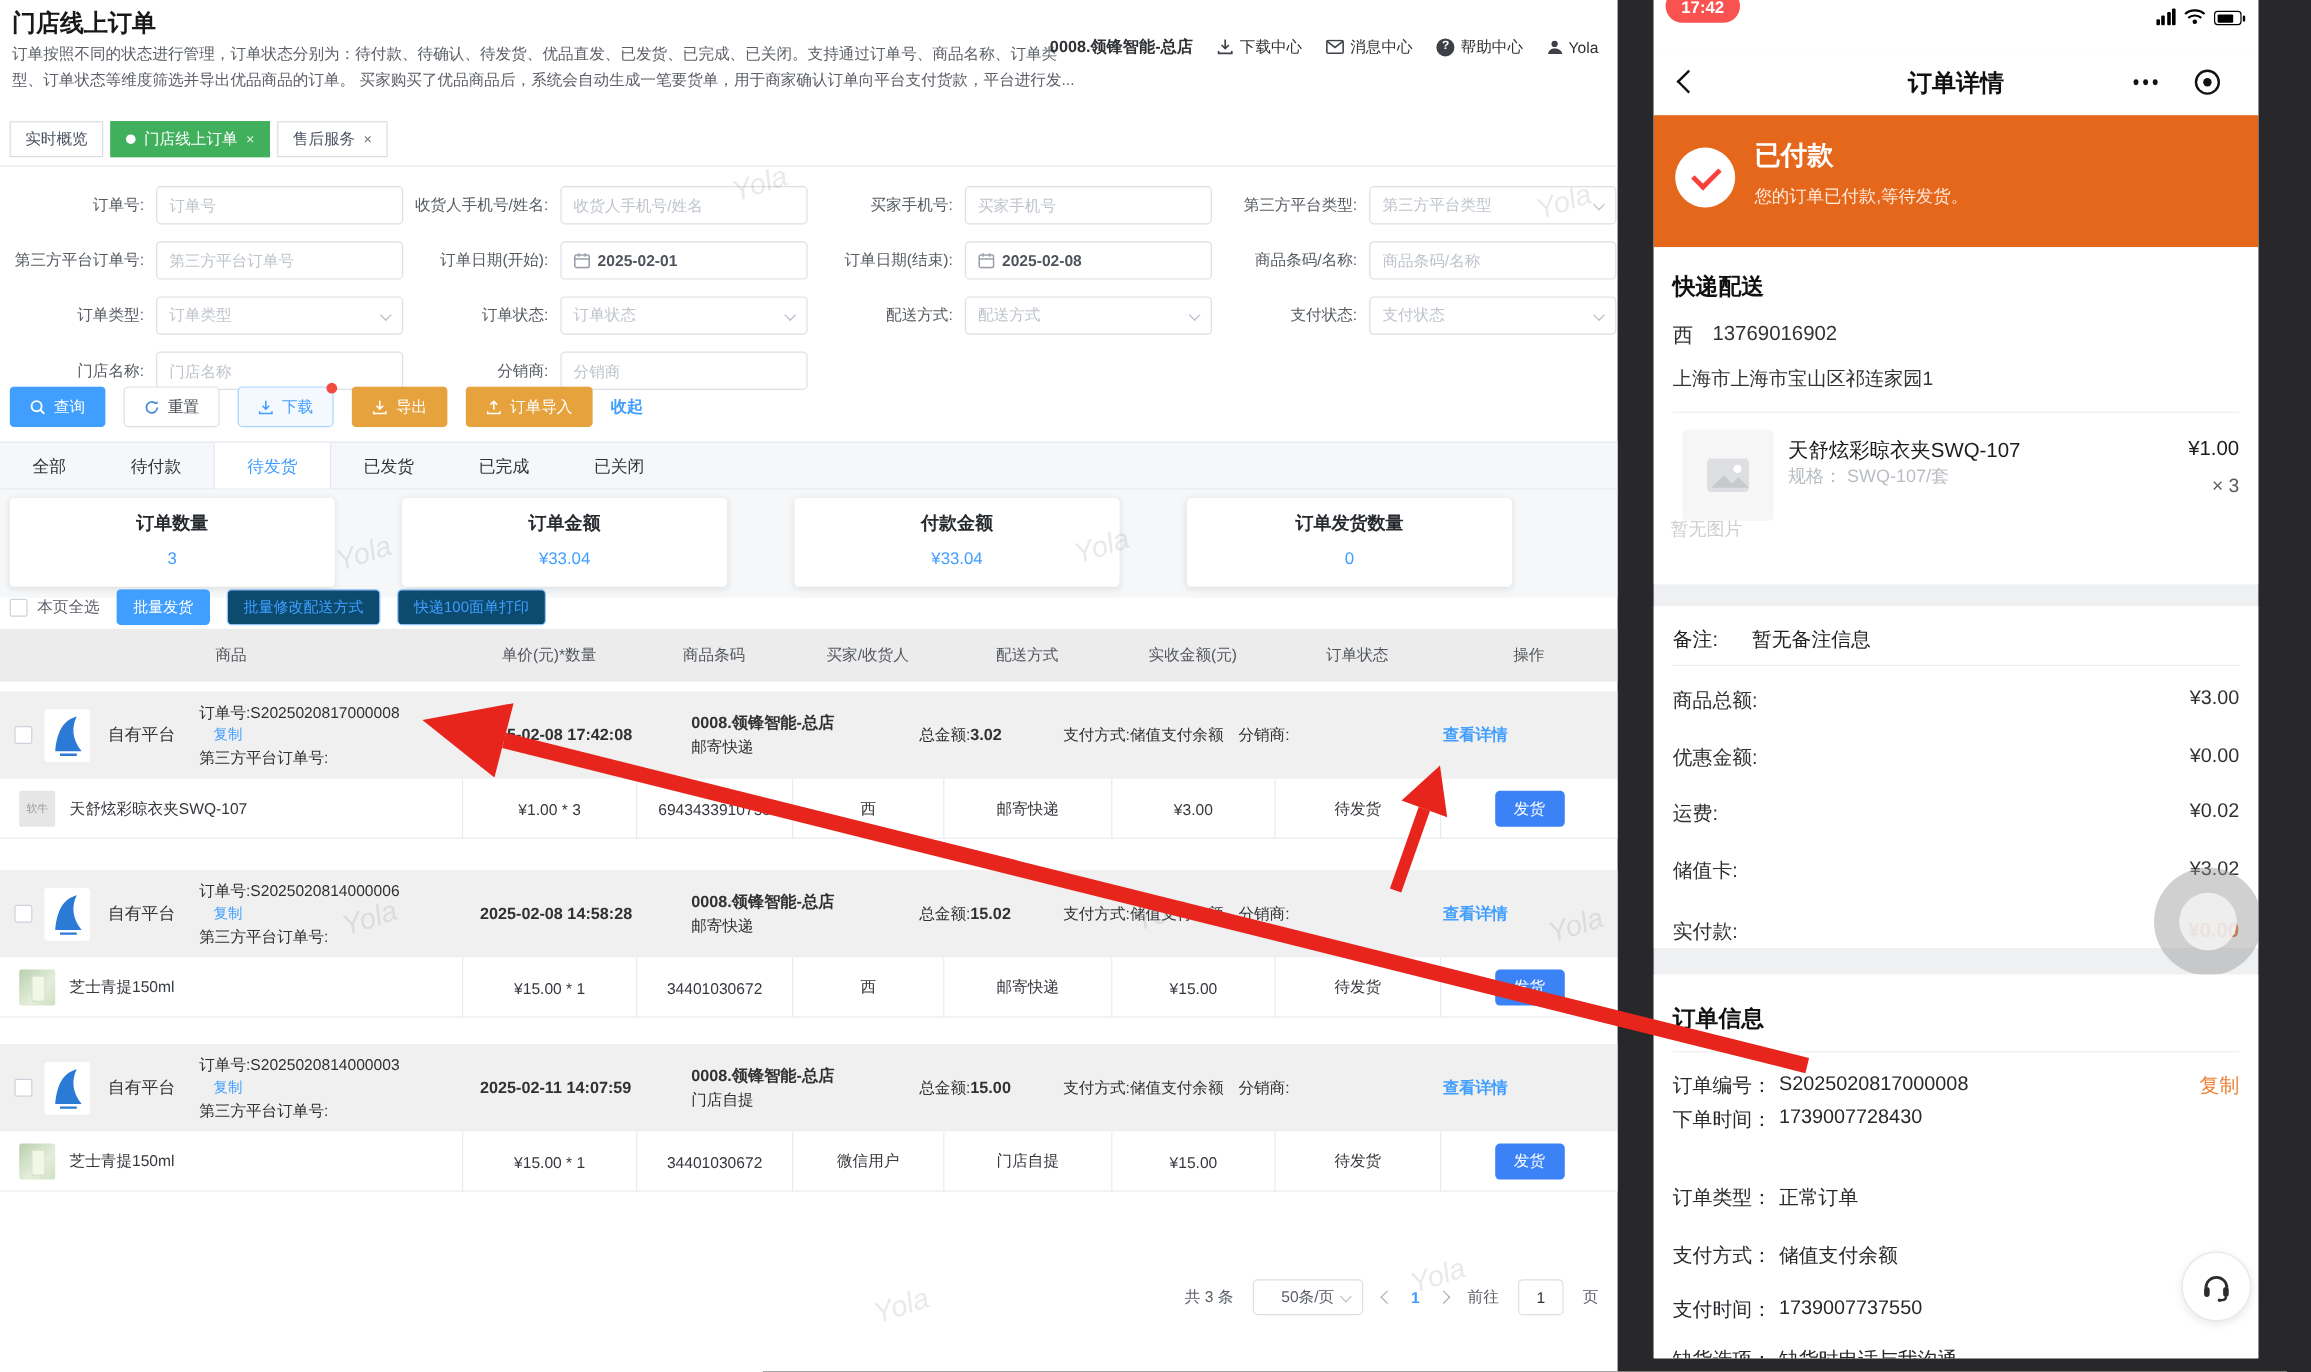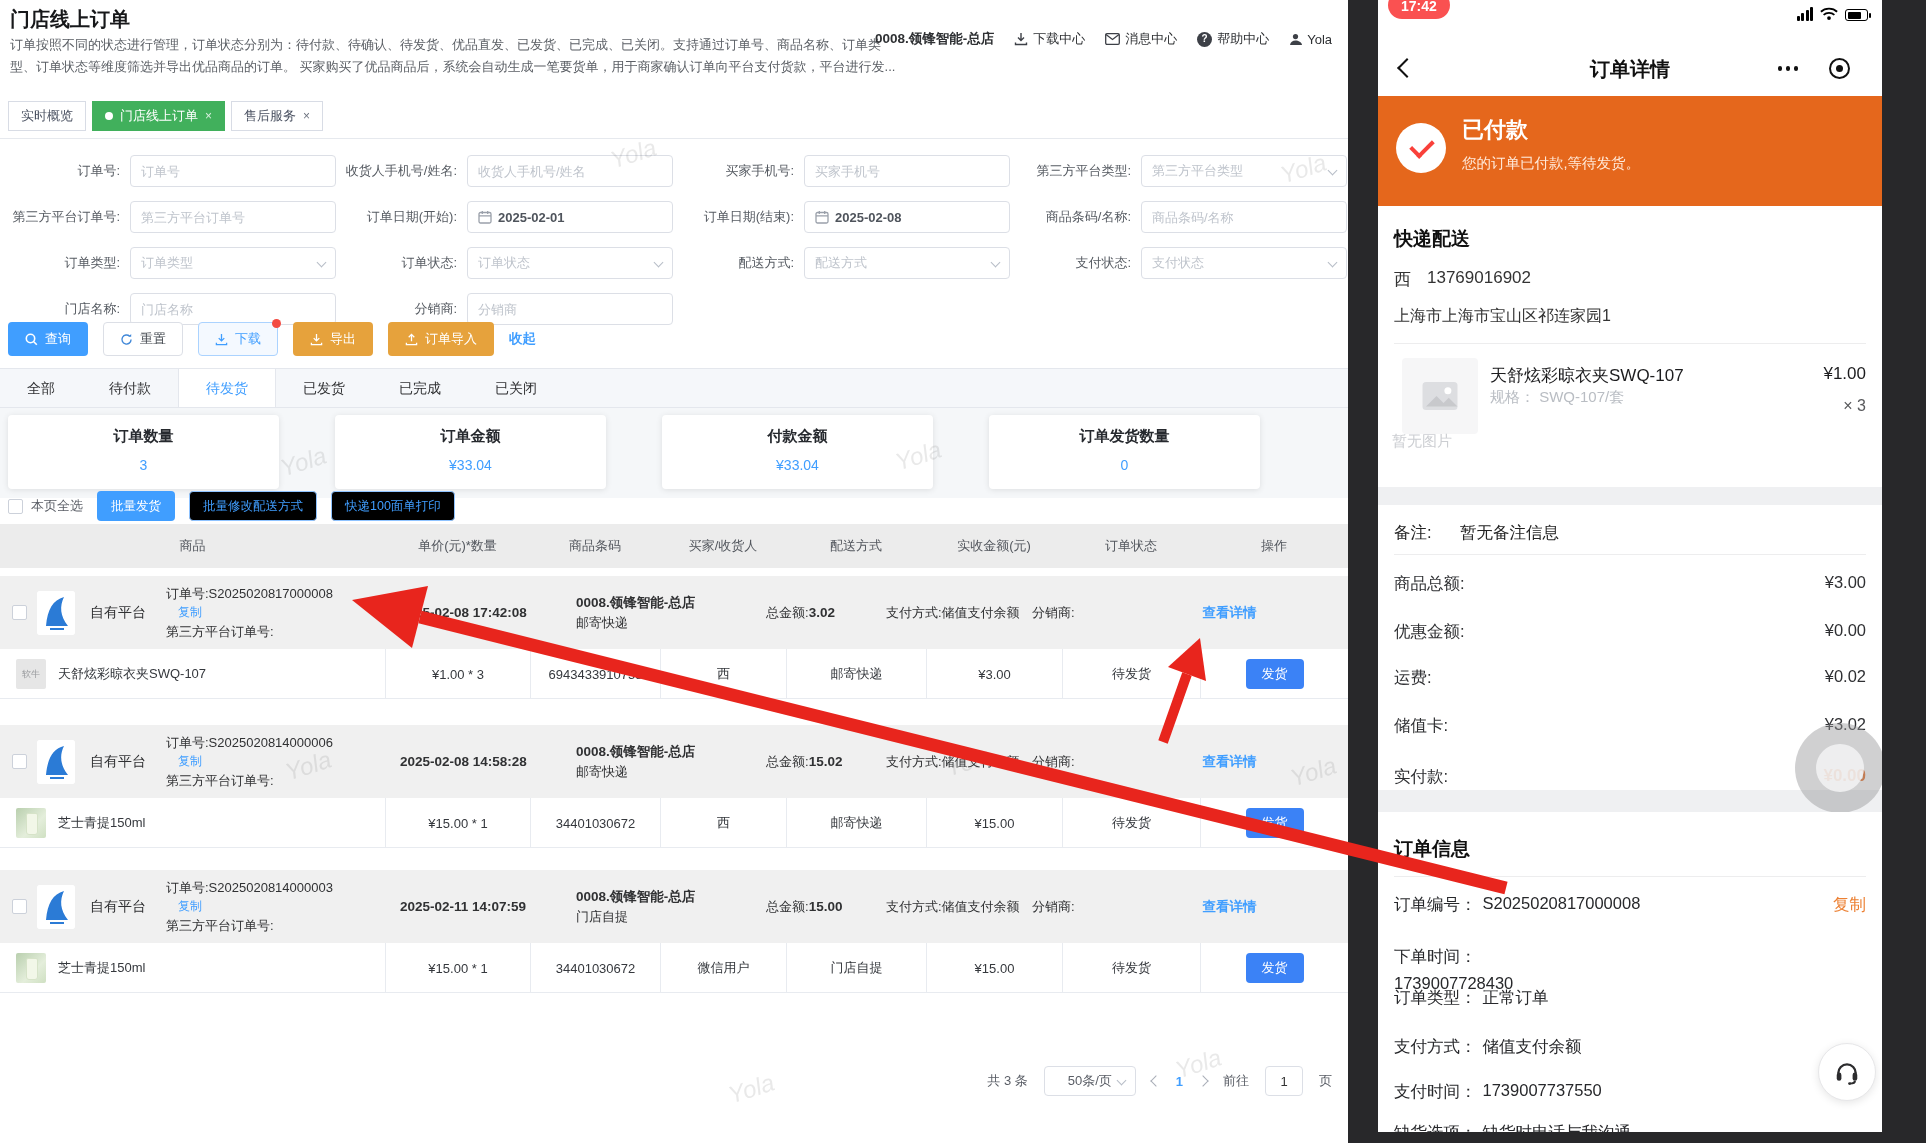--- a/index.html
+++ b/index.html
@@ -50,21 +50,21 @@
   .stats-strip { position:absolute; left:0; top:408px; width:1348px; height:90px; background:#f5f7f9; }
   .stats { position:absolute; left:8px; top:415px; display:flex; gap:56px; }
   .stat { width:271px; height:74px; background:#fff; border-radius:4px; box-shadow:0 1px 6px rgba(0,0,0,.10); text-align:center; }
   .stat .lb { margin-top:12px; font-size:15px; color:#26292e; font-weight:600; }
   .stat .vl { margin-top:11px; font-size:14px; color:#409eff; }
 
   .batch { position:absolute; left:8px; top:491px; display:flex; align-items:center; gap:14px; }
   .cb { width:15px; height:15px; border:1px solid #ccd1da; border-radius:2px; background:#fff; display:inline-block; }
   .batch .sel-lb { font-size:13px; color:#5a5e66; margin-left:-6px; }
   .btn.small { height:30px; padding:0 13px; font-size:12.5px; }
-  .btn.outline { background:#000000; border-color:#8fc3ff; color:#409eff; }
+  .btn.outline { background:#0c4a6e; border-color:#8fc3ff; color:#409eff; }
 
   .table { position:absolute; left:0; top:524px; width:1348px; }
   .grid8 { display:grid; grid-template-columns:385px 145px 130px 126px 140px 136px 138px 148px; }
   .thead { height:44px; background:#ececec; align-items:center; font-size:13px; color:#53575e; }
   .thead > div { text-align:center; }
   .g-head { height:73px; background:#f0f0f0; display:flex; align-items:center; margin-top:8px; font-size:13px; color:#303133; }
   .g-head.mt { margin-top:26px; }
   .gh-cb { margin-left:12px; }
   .gh-logo { width:38px; height:44px; margin-left:10px; background:#fff; border-radius:3px; overflow:hidden; flex:none; }
   .gh-platform { width:76px; margin-left:15px; font-size:14px; }
@@ -668,21 +668,21 @@
   </div>
 
   <div class="p-card pc3">
     <div class="c3-title">订单信息</div>
     <div class="hdiv" style="top:64px;"></div>
     <div class="info-row" style="top:82px;">
         <span>订单编号：</span>
         <span>S2025020817000008</span>
       </div>
     <div class="info-copy">复制</div>
-    <div class="info-row" style="top:134px;flex-direction:column;">
+    <div class="info-row" style="top:110px;">
         <span>下单时间：</span>
         <span>1739007728430</span>
       </div>
     <div class="info-row" style="top:175px;">
         <span>订单类型：</span>
         <span>正常订单</span>
       </div>
     <div class="info-row" style="top:224px;">
         <span>支付方式：</span>
         <span>储值支付余额</span>

